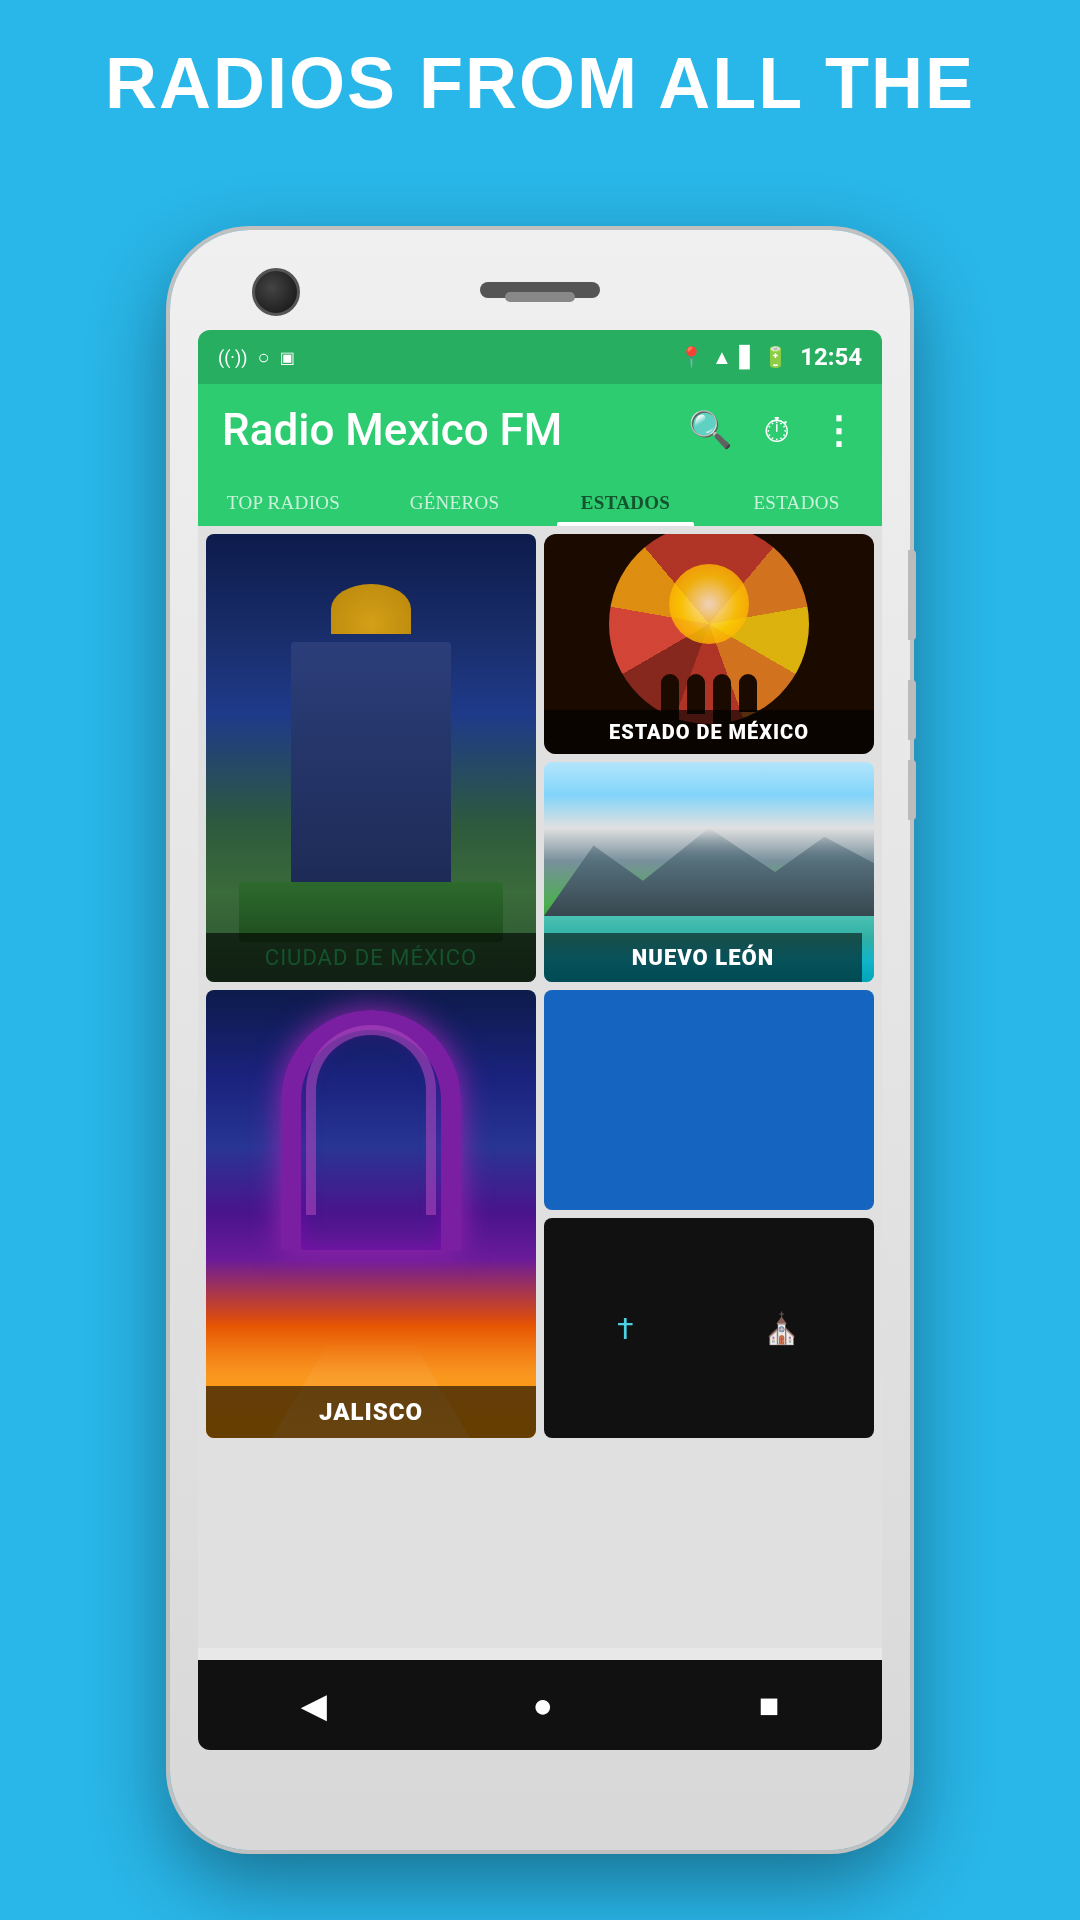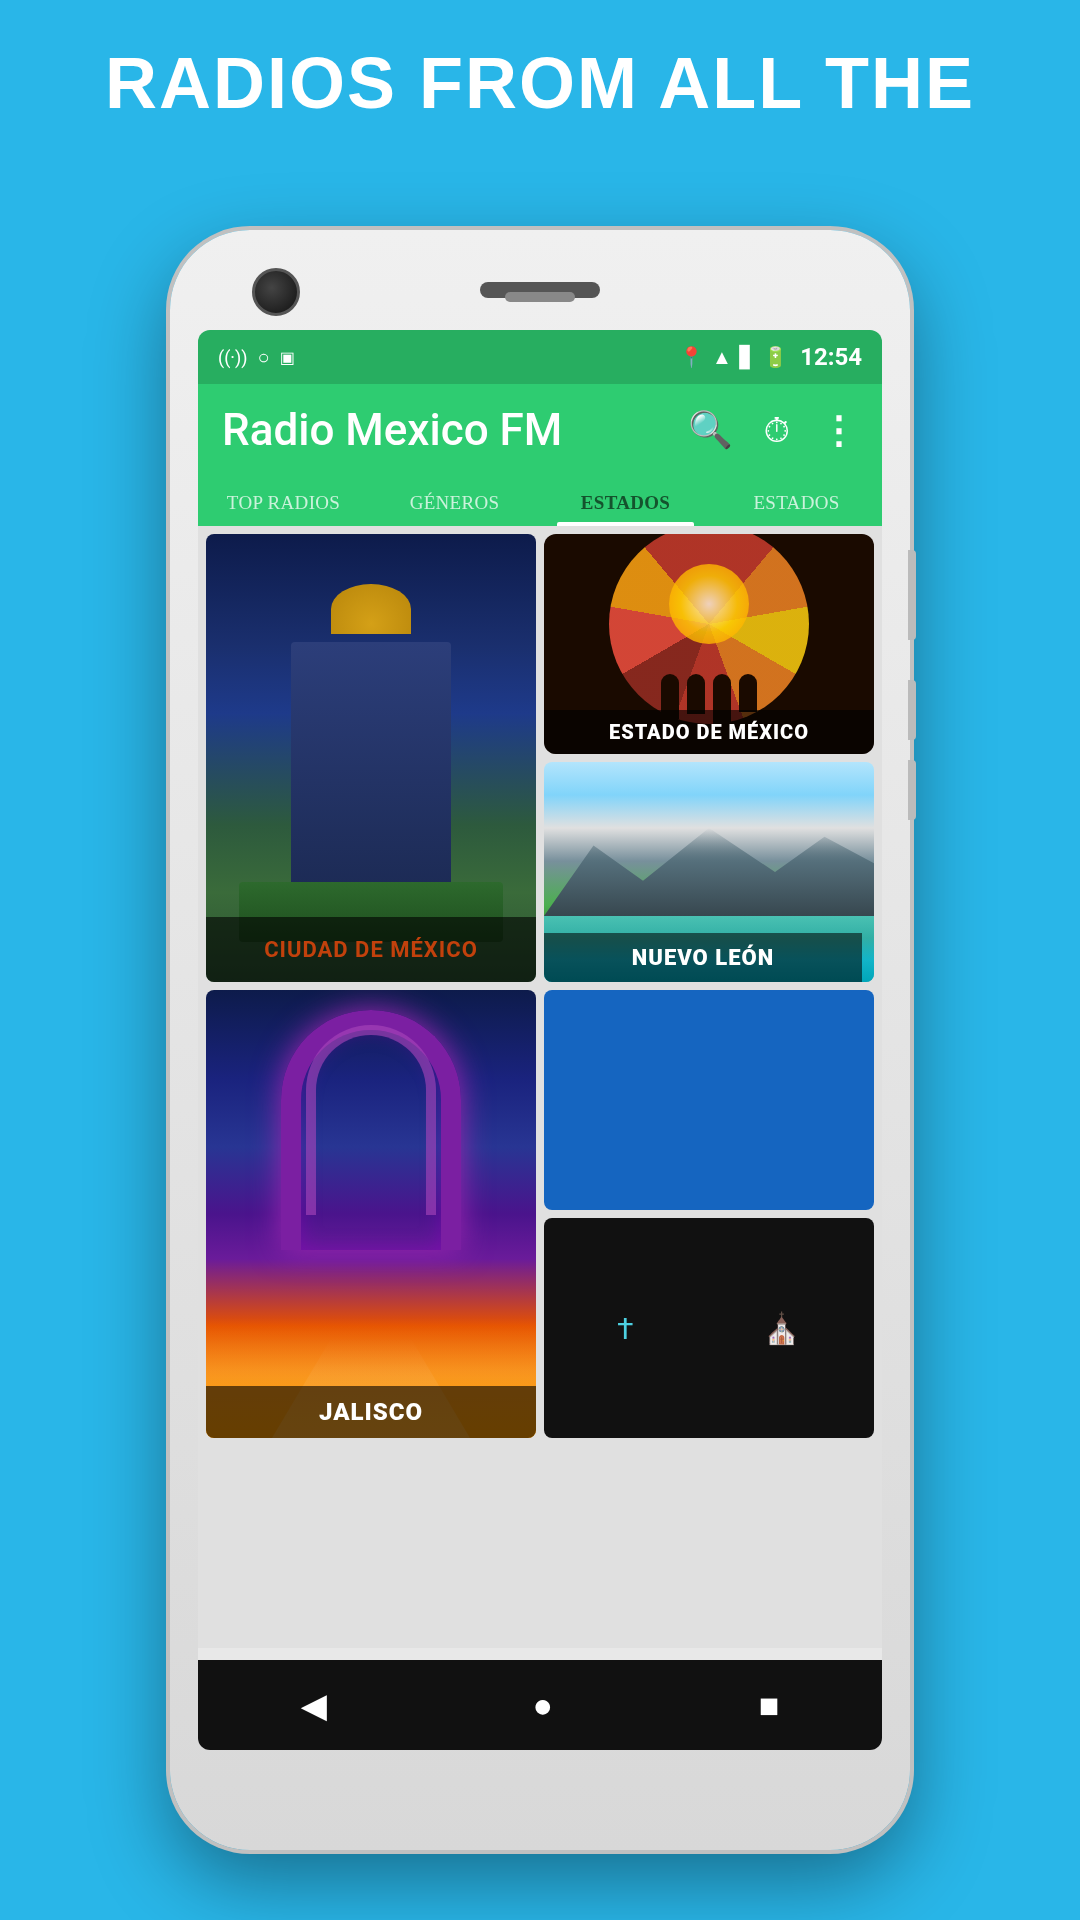--- a/index.html
+++ b/index.html
@@ -158,22 +158,22 @@
 
         <div style="
           position:absolute; bottom:40px; left:10%; right:10%;
           height:60px;
           background:linear-gradient(180deg,#2d6a2d,#1e4d1e);
           border-radius:4px;
         "></div>
         <div style="
           position:absolute; bottom:0; left:0; right:0;
           background:rgba(0,0,0,0.6);
-          color:#c2410c; font-size:22px; font-weight:700;
-          text-align:center; padding:20px 8px;
+          color:#14532d; font-size:22px; font-weight:400;
+          text-align:center; padding:12px 8px;
           text-transform:uppercase; letter-spacing:1px;
         ">
           <span>CIUDAD DE MÉXICO</span>
         </div>
       </div>
 
       <div style="
         grid-column:2; grid-row:1;
         position:relative; border-radius:12px; overflow:hidden; cursor:pointer;
       ">

